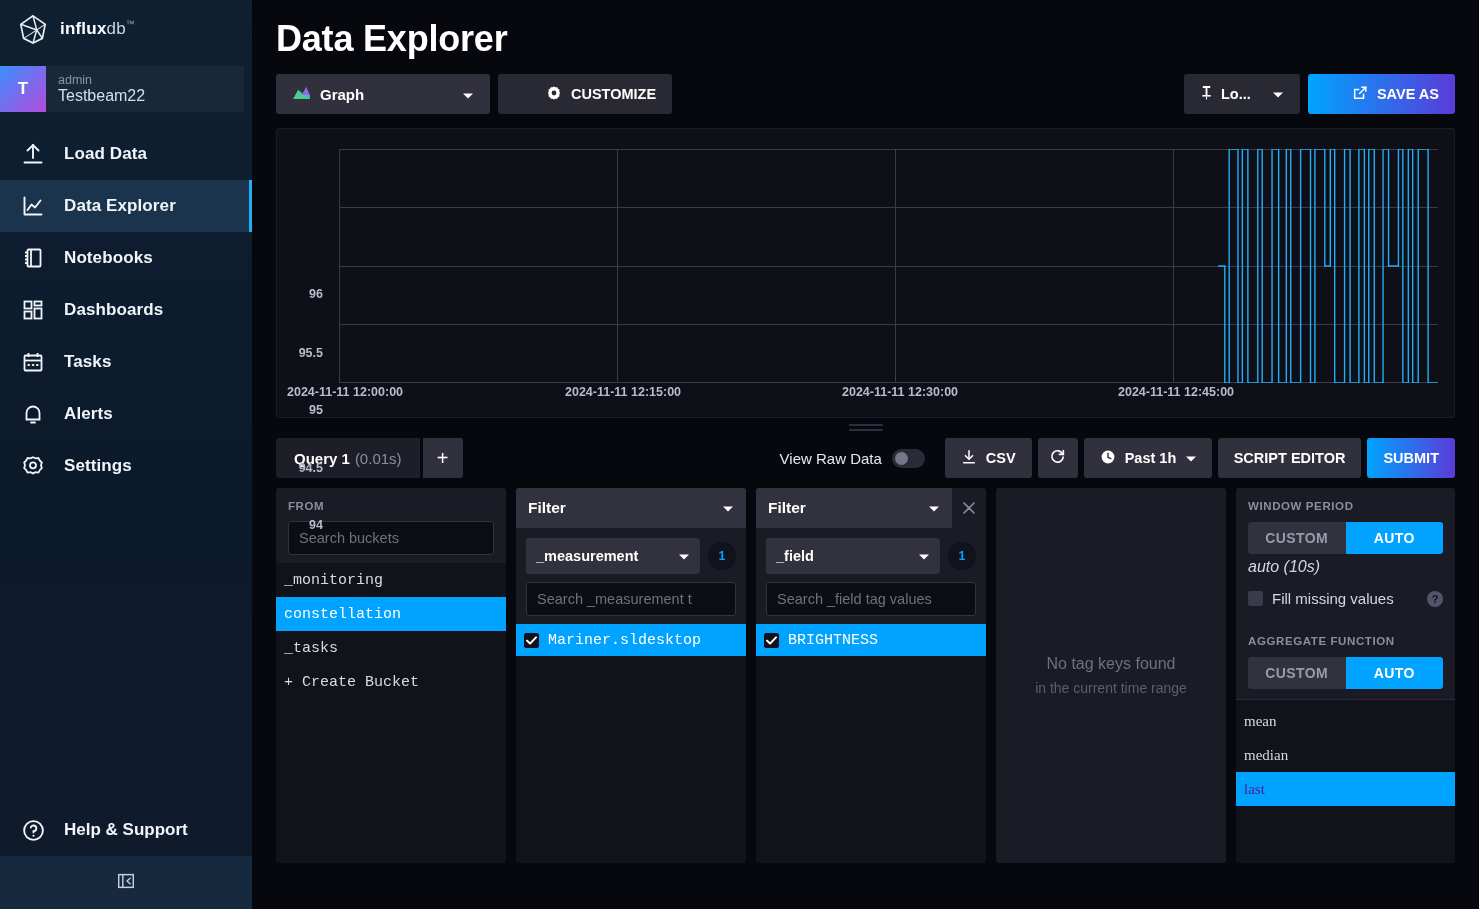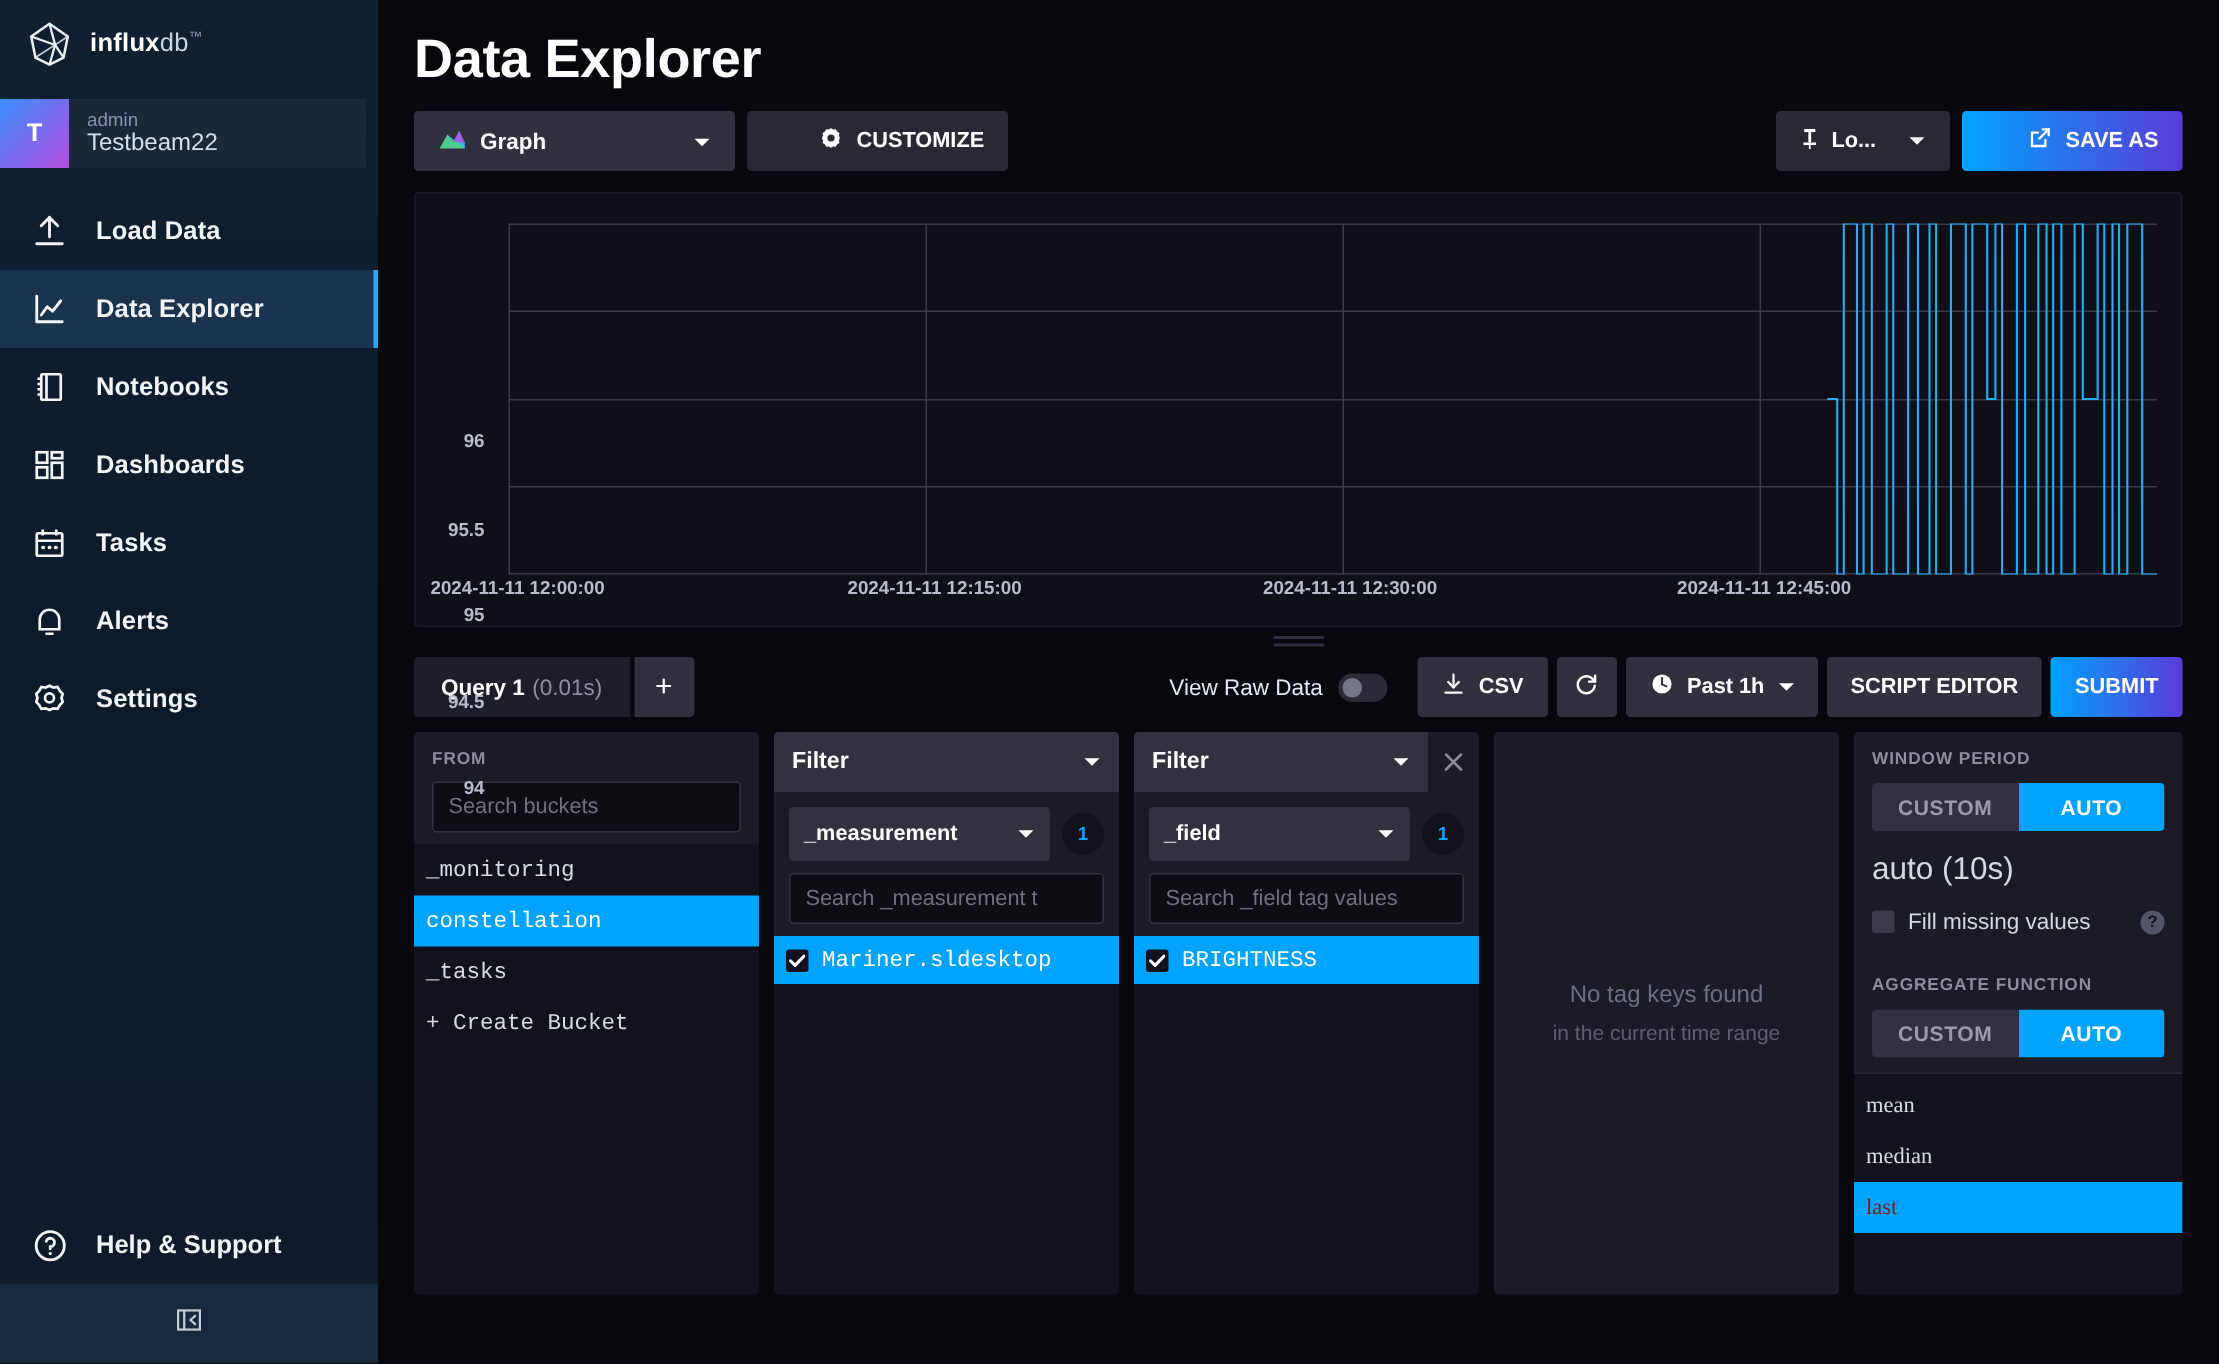--- a/index.html
+++ b/index.html
@@ -192,31 +192,31 @@
   .empty .l2 { font-size:14px; color:#5e5e70; }
 
   
   .agg-sec { padding: 12px 12px 10px; }
   .agg-sec .ttl { font-size: 11.5px; font-weight:700; color:#8d8d9c; letter-spacing:.6px; margin-bottom: 10px;}
   .seg { display:flex; height: 32px; border-radius:3px; overflow:hidden; width:100%; }
   .seg > div { flex:1; display:flex; align-items:center; justify-content:center;
     font-size: 14px; font-weight:700; letter-spacing:.4px; cursor:pointer; }
   .seg .off { background:#32323e; color:#9a9aab; }
   .seg .on { background:#00a3ff; color:#fff; }
-  .agg-auto { font-size: 21px; color:#d5d7e0; margin-top: 14px; }
+  .agg-auto { font-size: 16px; color:#d5d7e0; margin-top: 4px; font-style: italic; }
   .fill-row { display:flex; align-items:center; gap:9px; margin-top: 14px; cursor:pointer;}
   .fill-row .box { width:15px; height:15px; background:#3a3a48; border-radius:2px; }
   .fill-row .lbl { font-size:15px; color:#d5d7e0; flex:1; }
   .qmark { width:16px; height:16px; border-radius:50%; background:#53536a; color:#11121c;
     font-size:11px; font-weight:700; display:flex; align-items:center; justify-content:center; cursor:pointer;}
   .agg-divider { height:1px; background:#2b2b38; }
   .fn-list { background:#12121b; flex:1; padding-top: 4px;}
   .fn-item { font-family:Liberation Serif, serif; font-size:15px; color:#d9dbe4;
     height: 34px; display:flex; align-items:center; padding:0 8px; cursor:pointer;text-align:right; }
-  .fn-item.sel { background:#00a3ff; color:#7f1d1d; }
+  .fn-item.sel { background:#00a3ff; color:#4c1d95; }
 </style>
 </head>
 <body>
 
 <div class="app">
 
   <div class="sidebar">
 
     <div class="sb-logo">
       <span>

